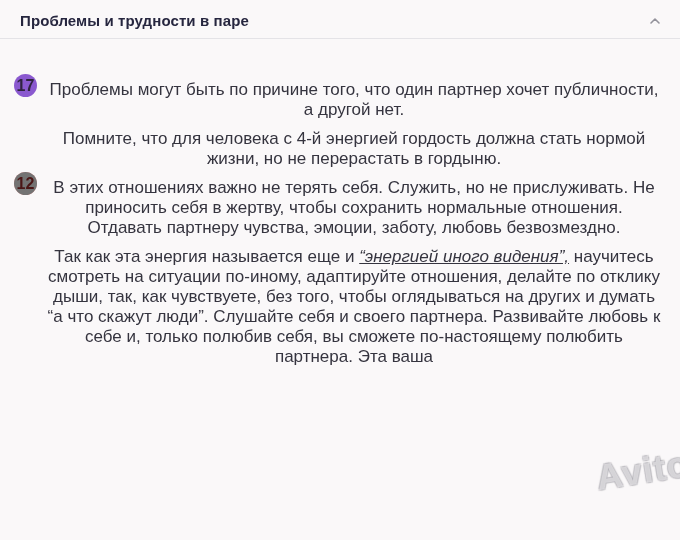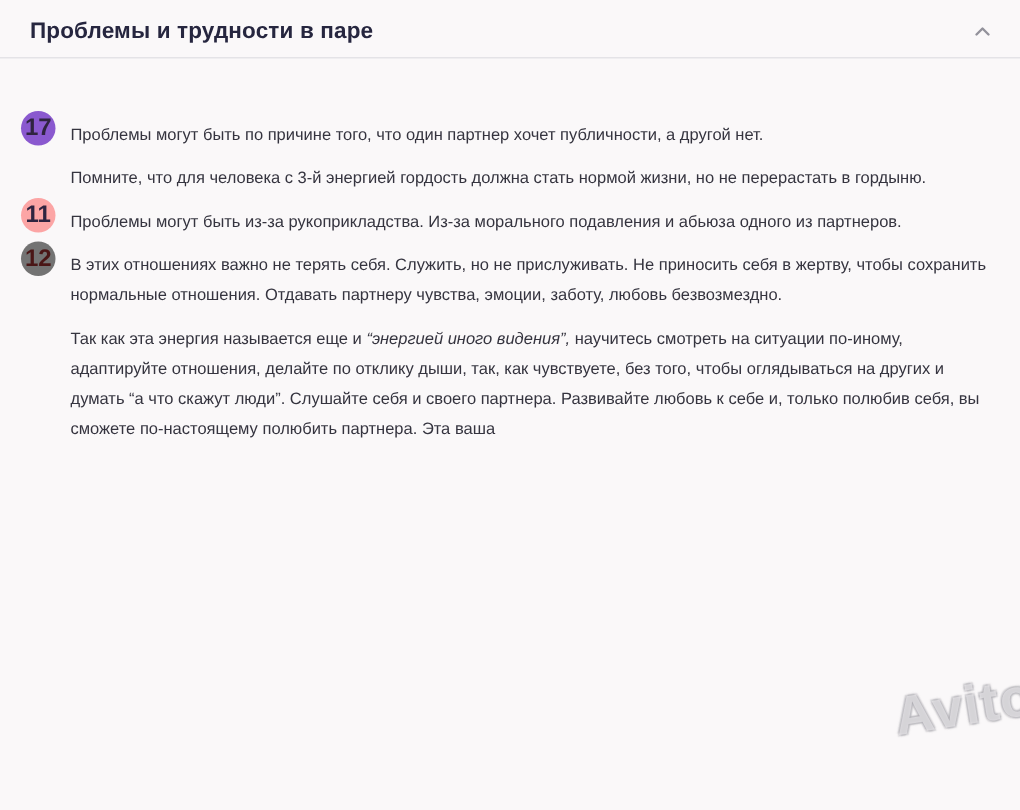--- a/index.html
+++ b/index.html
@@ -7,20 +7,21 @@
     width: 680px; height: 540px;
     font-family: "Liberation Sans", "DejaVu Sans", sans-serif;
     background: #faf8f9;
     color: #35343f;
     overflow: hidden;
   }
   .page {
     position: relative;
     width: 680px; height: 492px;
     overflow: hidden;
+    text-align: center;
   }
   .accordion-header {
     display: flex; align-items: center; justify-content: space-between;
     padding: 12px 18px 9px 20px;
     border-bottom: 1px solid #e4e3e7;
     cursor: pointer;
   }
   .accordion-title {
     font-size: 15px;
     font-weight: 700;
@@ -43,25 +44,25 @@
     position: absolute;
     left: 0; top: -6px;
     width: 23px; height: 23px;
     border-radius: 50%;
     display: flex; align-items: center; justify-content: center;
     font-size: 16px;
     font-weight: 700;
   }
   .section p {
     margin: 0 0 9px 0;
-    font-size: 11px;
+    font-size: 17px;
     line-height: 20px;
     color: #35343f;
   }
-  .italic { font-style: italic; }
+  .italic { font-style: italic; text-decoration: underline; }
   .watermark {
     position: absolute;
     right: -10px; bottom: 0px;
     font-size: 36px;
     font-weight: 700;
     letter-spacing: 1px;
     color: rgba(250, 248, 250, 0.55);
     text-shadow:
       0 0 1px rgba(165,163,170,0.6),
       1px 1px 1px rgba(165,163,170,0.45),
@@ -82,25 +83,24 @@
     <span class="accordion-title">Проблемы и трудности в паре</span>
     <svg class="chevron" viewBox="0 0 14 14" fill="none">
       <polyline points="3,9 7,5 11,9" stroke="currentColor" stroke-width="1.6" stroke-linecap="round" stroke-linejoin="round"></polyline>
     </svg>
   </div>
 
   <div class="content">
       <div class="section">
         <div class="badge" style="background: rgb(138, 89, 207); color: rgb(47, 36, 64);">17</div>
         <p><span>Проблемы могут быть по причине того, что один партнер хочет публичности, а другой нет.</span></p>
-        <p><span>Помните, что для человека с 3-й энергией гордость должна стать нормой жизни, но не перерастать в гордыню.</span></p>
+        <p><span>Помните, что для человека с 4-й энергией гордость должна стать нормой жизни, но не перерастать в гордыню.</span></p>
       </div>
       <div class="section">
         <div class="badge" style="background: #fca5a5; color: rgb(47, 36, 64);">11</div>
-        <p><span>Проблемы могут быть из-за рукоприкладства. Из-за морального подавления и абьюза одного из партнеров.</span></p>
       </div>
       <div class="section">
         <div class="badge" style="background: #737373; color: rgb(74, 22, 22);">12</div>
         <p><span>В этих отношениях важно не терять себя. Служить, но не прислуживать. Не приносить себя в жертву, чтобы сохранить нормальные отношения. Отдавать партнеру чувства, эмоции, заботу, любовь безвозмездно.</span></p>
         <p><span>Так как эта энергия называется еще и </span><span class="italic">“энергией иного видения”,</span><span> научитесь смотреть на ситуации по-иному, адаптируйте отношения, делайте по отклику дыши, так, как чувствуете, без того, чтобы оглядываться на других и думать “а что скажут люди”. Слушайте себя и своего партнера. Развивайте любовь к себе и, только полюбив себя, вы сможете по-настоящему полюбить партнера. Эта ваша</span></p>
       </div>
     </div>
 
   <div class="watermark">Avito</div>
 

